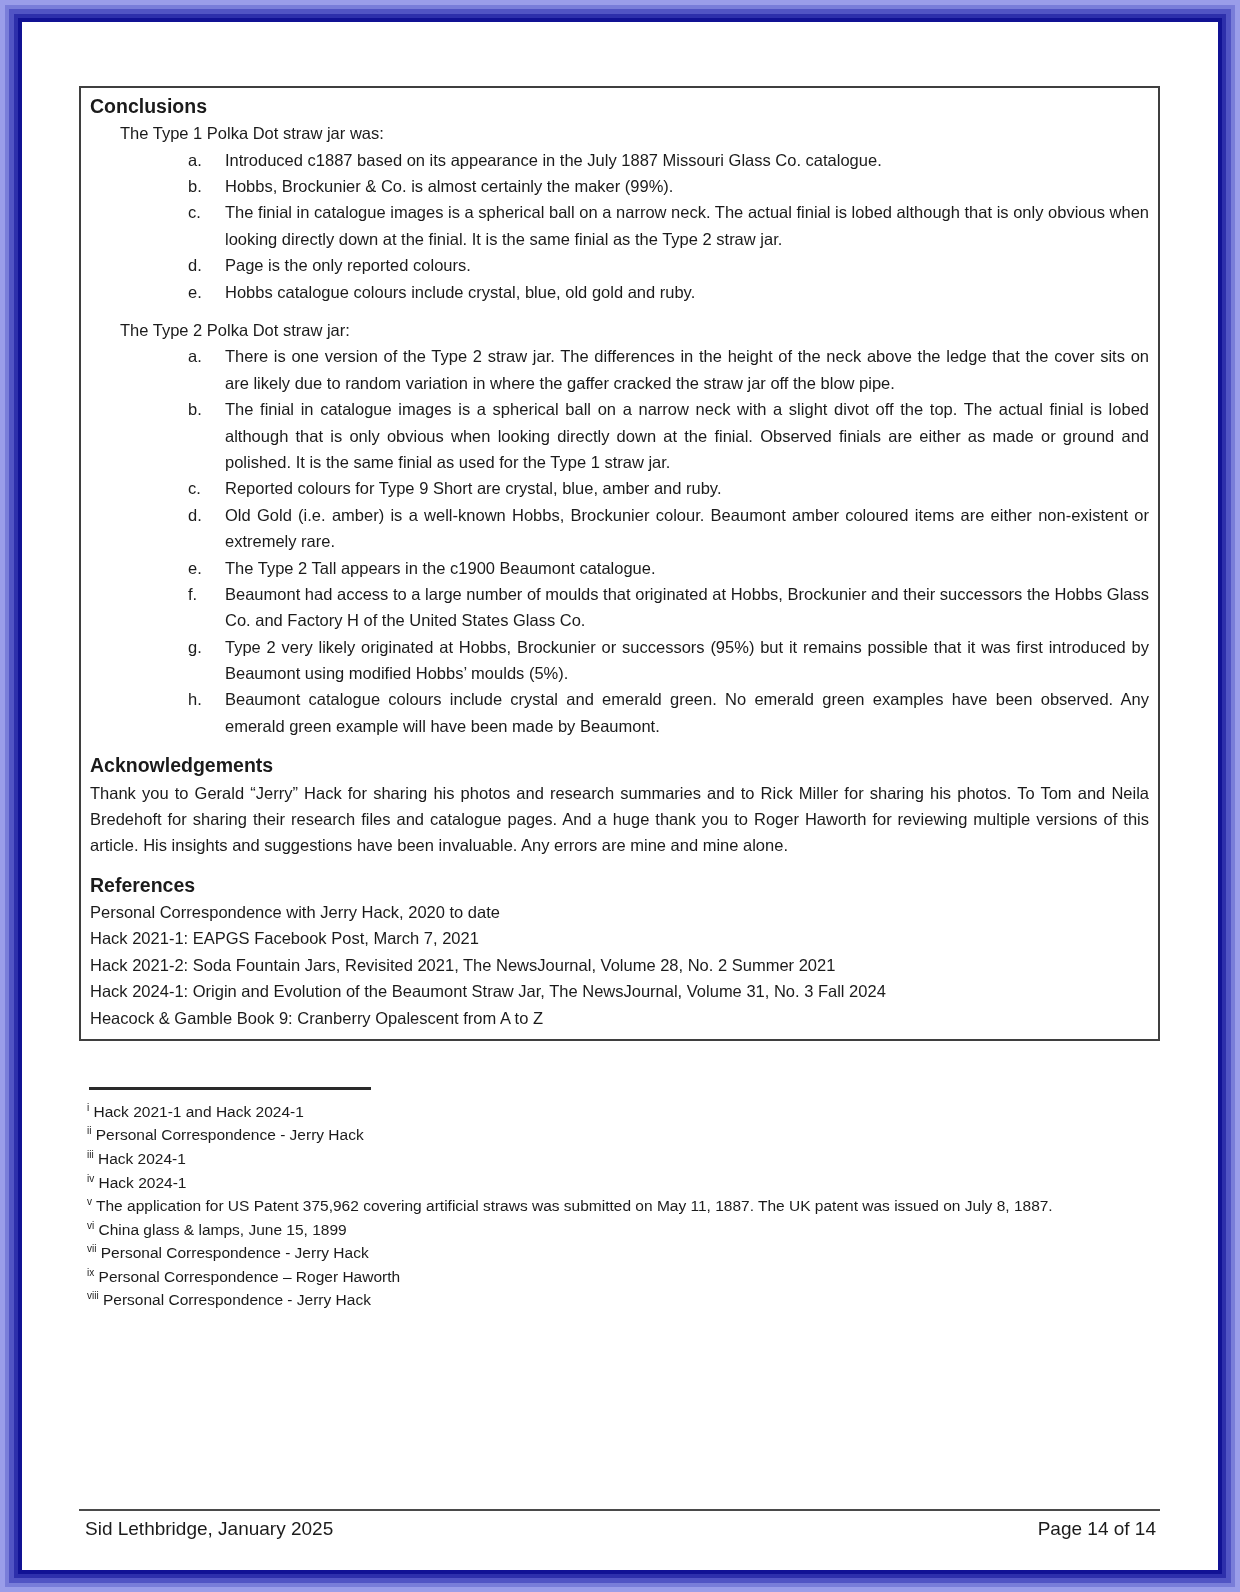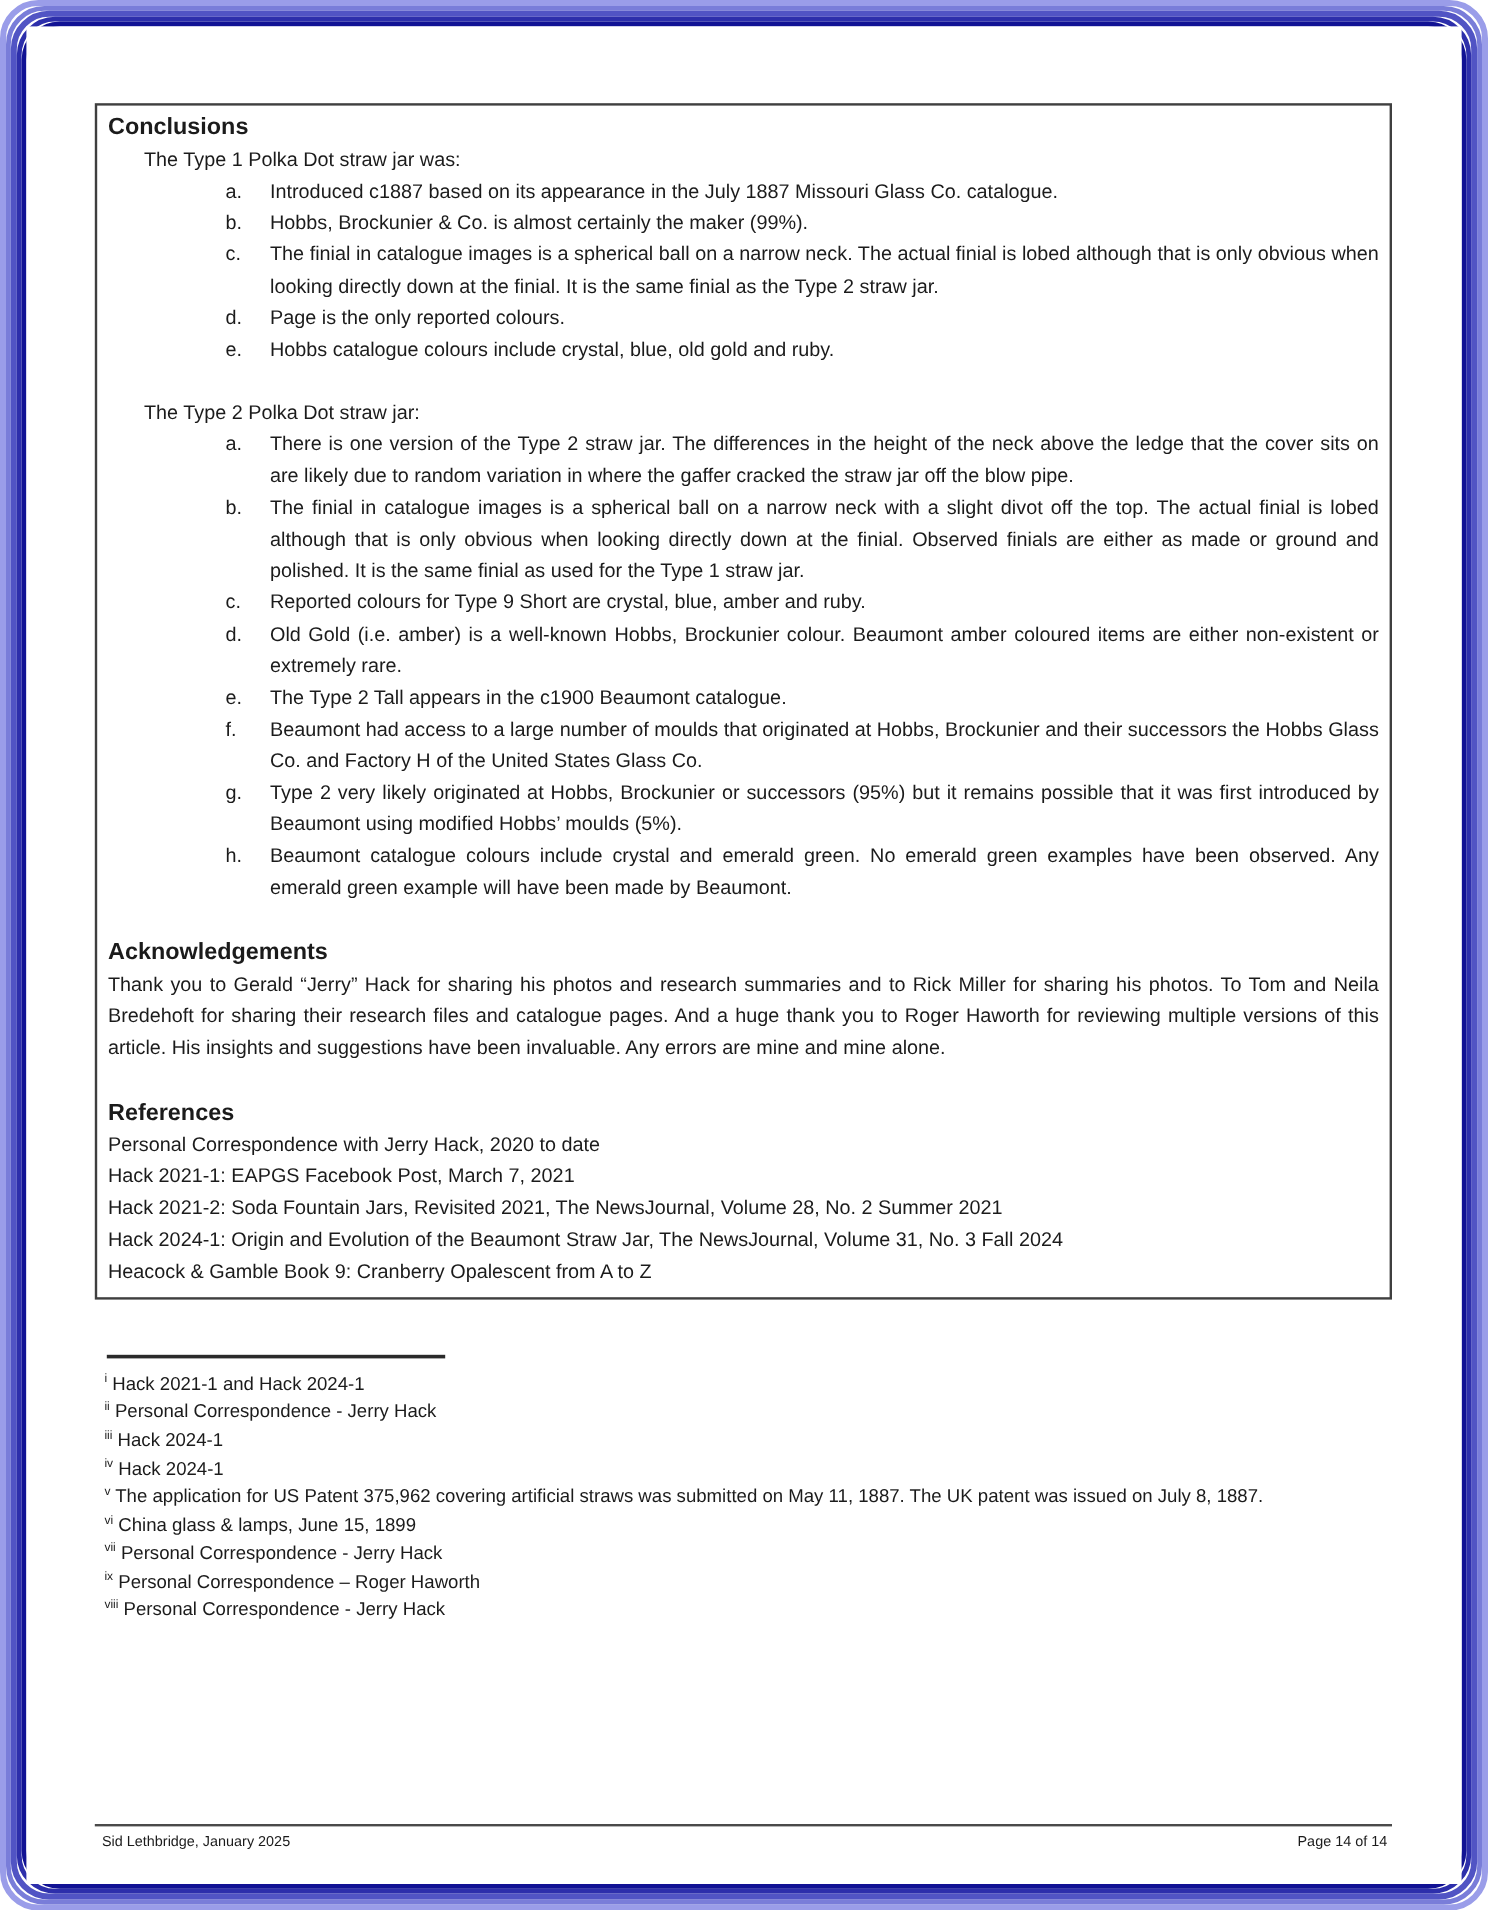--- a/index.html
+++ b/index.html
@@ -2,21 +2,21 @@
 <html><head>
 <meta charset="utf-8">
 <style>
   html,body{margin:0;padding:0;}
   body{
     width:1240px;height:1592px;overflow:hidden;
     font-family:"Liberation Sans",sans-serif;
     color:#1b1b1b;background:#fff;
   }
   
-  .ring{height:100%;box-sizing:border-box;border-radius:32px;}
+  .ring{height:100%;box-sizing:border-box;}
   .r1{border:5px solid #9a9de9;}
   .r2{border:4px solid #797dd9;}
   .r3{border:5px solid #5154c4;}
   .r4{border:4px solid #2d2fab;}
   .r5{border:4px solid #111294;}
   .page{
     height:100%;box-sizing:border-box;background:#ffffff;
     display:flex;flex-direction:column;
     padding:64px 58px 26px 57px;
     font-size:16.5px;line-height:1.6;
@@ -24,30 +24,30 @@
   .content-box{
     border:2px solid #3f3f3f;
     padding:4px 9px 8px 9px;
   }
   .sect-heading{font-weight:bold;font-size:19.5px;line-height:1.45;}
   .intro{margin-left:30px;}
   .li{display:flex;margin-left:98px;}
   .li .marker{flex:0 0 37px;}
   .li .txt{flex:1;}
   .just{text-align:justify;}
-  .mt-block{margin-top:26px;}
+  .mt-block{margin-top:12px;}
   .body-par{text-align:justify;}
   
   .footnotes{margin-top:46px;padding-left:8px;font-size:15.5px;line-height:1.52;}
   .fn-rule{width:282px;height:3px;background:#2a2a2a;margin:0 0 10px 2px;}
   .fn sup{font-size:10px;line-height:0;}
   
   .footer-area{margin-top:auto;}
   .footer-rule{height:2px;background:#4a4a4a;}
-  .footer-row{display:flex;justify-content:space-between;padding:3px 4px 0 6px;font-size:12px;}
+  .footer-row{display:flex;justify-content:space-between;padding:3px 4px 0 6px;font-size:19px;}
 </style>
 </head>
 <body>
 
 <div class="ring r1">
 <div class="ring r2">
 <div class="ring r3">
 <div class="ring r4">
 <div class="ring r5">
 

